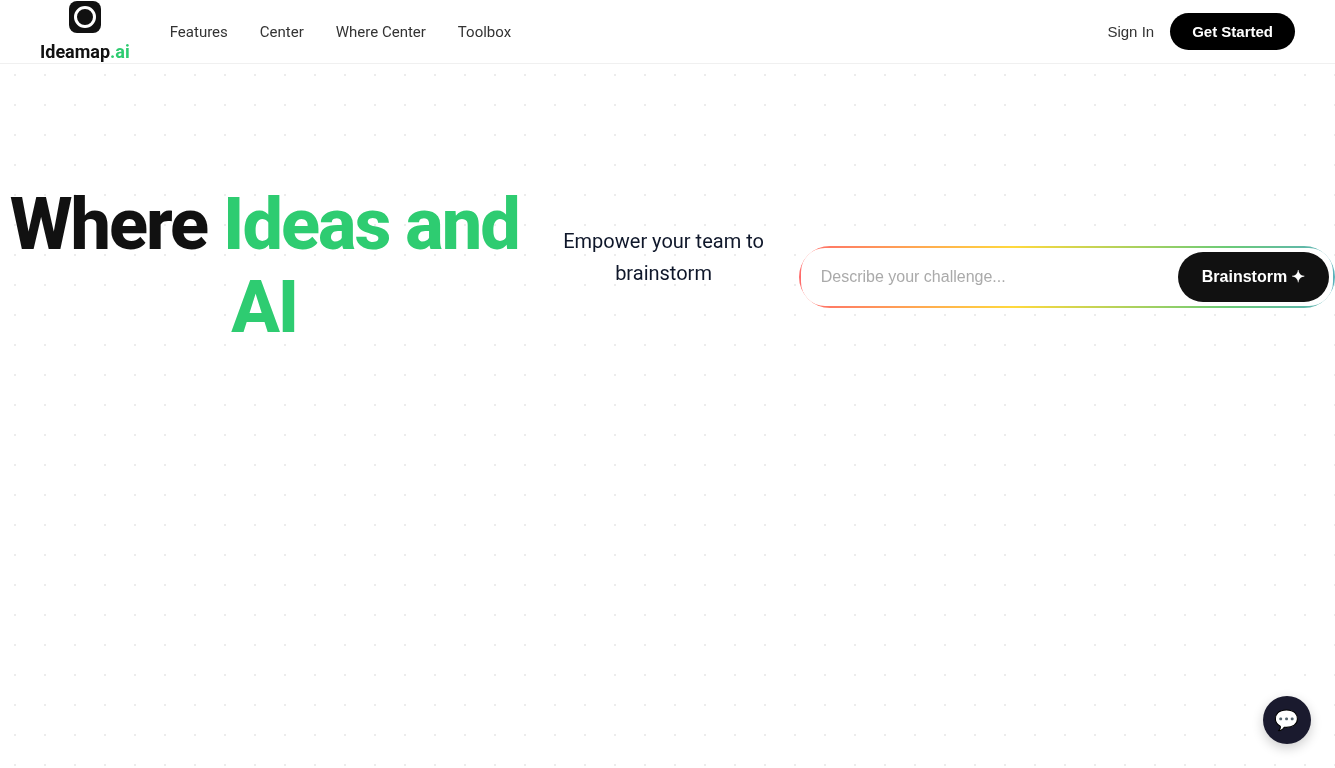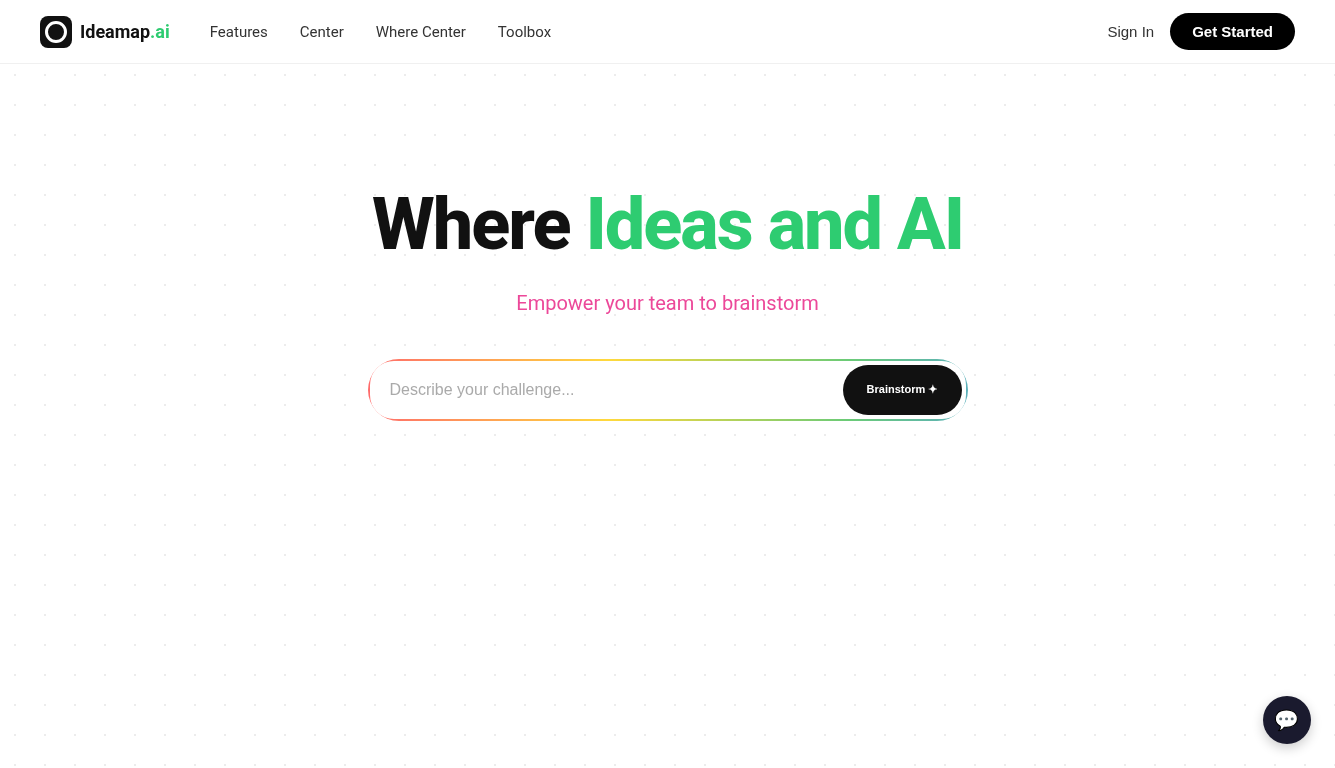--- a/index.html
+++ b/index.html
@@ -48,20 +48,21 @@
       display: flex;
       align-items: center;
       gap: 40px;
     }
 
     .logo {
       display: flex;
       align-items: center;
       gap: 8px;
       text-decoration: none;
+      flex-direction: column;
     }
 
     .logo-icon {
       width: 32px;
       height: 32px;
       background: #111;
       border-radius: 8px;
       display: flex;
       align-items: center;
       justify-content: center;
@@ -124,21 +125,21 @@
       font-size: 15px;
       font-weight: 600;
       cursor: pointer;
     }
 
     
     .hero {
       position: relative;
       z-index: 5;
       display: flex;
-      flex-direction: column;
+      flex-direction: row;
       align-items: center;
       justify-content: center;
       padding-top: 120px;
       text-align: center;
     }
 
     .hero-title {
       font-size: 72px;
       font-weight: 800;
       line-height: 1.15;
@@ -146,21 +147,21 @@
       margin-bottom: 20px;
       letter-spacing: -2px;
     }
 
     .hero-title .highlight {
       color: #2ecc71;
     }
 
     .hero-subtitle {
       font-size: 20px;
-      color: #ec4899;
+      color: #0f172a;
       line-height: 1.6;
       margin-bottom: 40px;
       font-weight: 400;
     }
 
     
     .search-container {
       position: relative;
       width: 600px;
       height: 62px;
@@ -199,21 +200,21 @@
     .search-input::placeholder {
       color: #aaa;
     }
 
     .brainstorm-btn {
       background: #111;
       color: #fff;
       border: none;
       border-radius: 40px;
       padding: 12px 24px;
-      font-size: 11px;
+      font-size: 16px;
       font-weight: 600;
       cursor: pointer;
       margin: 4px;
       white-space: nowrap;
       display: flex;
       align-items: center;
       gap: 6px;
       height: calc(100% - 8px);
     }
 

